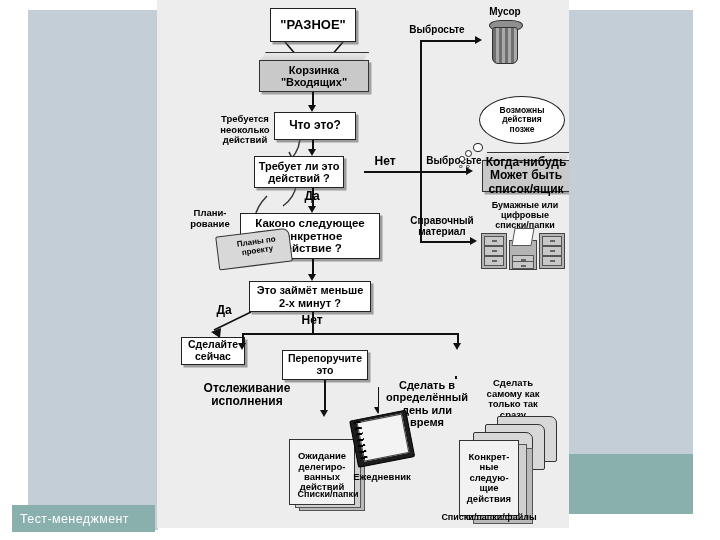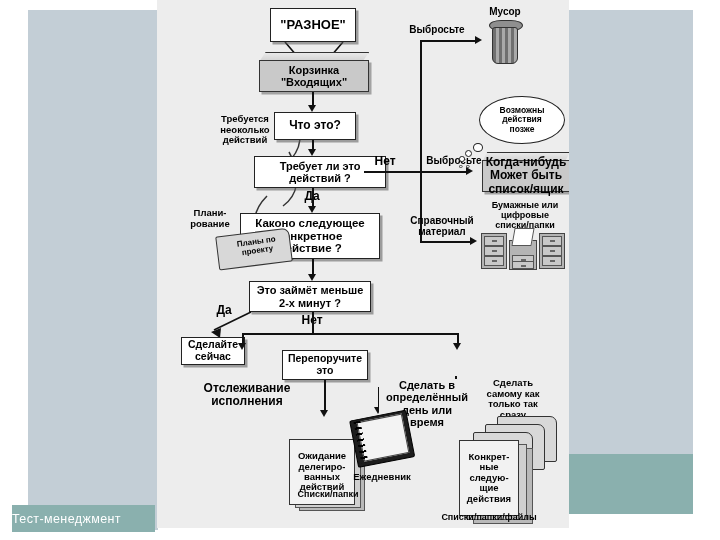--- a/index.html
+++ b/index.html
@@ -9,21 +9,21 @@
     font-family:"Liberation Sans","DejaVu Sans",sans-serif;
   }
   #slide{position:relative;width:720px;height:540px;background:#ffffff;}
 
   
   .panel-left{position:absolute;left:28px;top:10px;width:130px;height:520px;background:#c3ced6;}
   .panel-right{position:absolute;left:569px;top:10px;width:124px;height:444px;background:#c3ced6;}
   .panel-right-teal{position:absolute;left:569px;top:454px;width:124px;height:60px;background:#8ab0ae;}
   .footer-bar{position:absolute;left:12px;top:505px;width:143px;height:27px;background:#8ab0ae;
               display:flex;align-items:center;}
-  .footer-bar .ftext{color:#ffffff;font-size:12.5px;letter-spacing:.4px;padding-left:0;
+  .footer-bar .ftext{color:#ffffff;font-size:12.5px;letter-spacing:.4px;padding-left:8px;
                      white-space:nowrap;}
 
   
   .chart{position:absolute;left:157px;top:0px;width:412px;height:528px;background:#ededed;
          overflow:hidden;}
 
   
   .node{position:absolute;box-sizing:border-box;background:#ffffff;border:1.4px solid #222;
         color:#000;font-weight:bold;text-align:center;line-height:1.12;
         display:flex;align-items:center;justify-content:center;
@@ -146,21 +146,21 @@
     <div class="ln lnv" style="left:155px;top:92px;height:14px;"></div>
     <div class="arrow-d" style="left:151px;top:105px;"></div>
 
     <div class="node" style="left:117px;top:112px;width:82px;height:28px;font-size:12px;">
       <span>Что это?</span>
     </div>
 
     <div class="ln lnv" style="left:155px;top:140px;height:10px;"></div>
     <div class="arrow-d" style="left:151px;top:149px;"></div>
 
-    <div class="node" style="left:97px;top:156px;width:132px;height:32px;font-size:11px;white-space:pre-line;">
+    <div class="node" style="left:97px;top:156px;width:90px;height:32px;font-size:11px;white-space:pre-line;">
       <span>Требует ли это
 действий ?</span>
     </div>
 
     <div class="ln lnh" style="left:207px;top:171px;width:104px;"></div>
     <div class="arrow-r" style="left:309px;top:167px;"></div>
     <div class="cap" style="left:213px;top:155px;width:30px;font-size:12px;">Нет</div>
 
     <div class="ln lnv" style="left:263px;top:40px;height:131px;"></div>
     <div class="ln lnh" style="left:263px;top:40px;width:57px;"></div>

